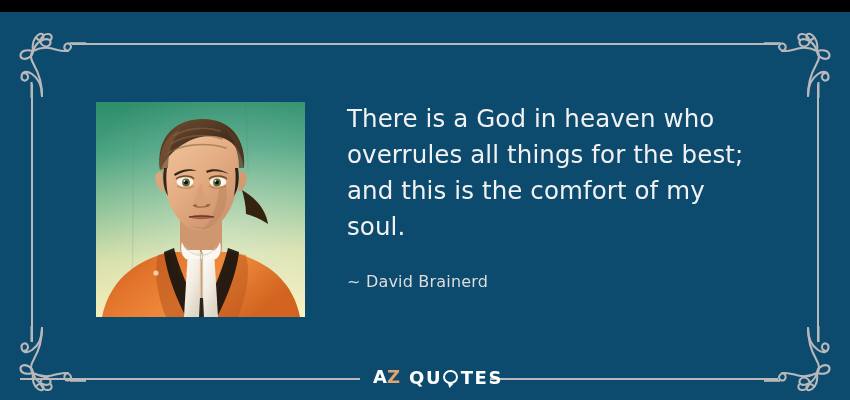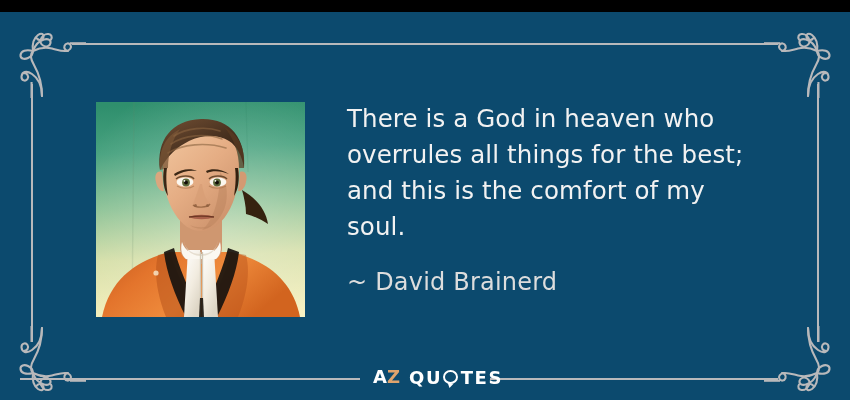--- a/index.html
+++ b/index.html
@@ -52,21 +52,21 @@
     color:#f2f2f2;
     font-size:24.5px;
     line-height:36px;
     font-weight:400;
     letter-spacing:.1px;
     white-space:pre-line;
   }
   #author {
     margin-top:24px;
     color:#dddddd;
-    font-size:24px;
+    font-size:16px;
     line-height:26px;
     font-weight:400;
     letter-spacing:.2px;
   }
 
   
   #logo {
     position:absolute;
     left:373px; top:354px;
     height:22px;

